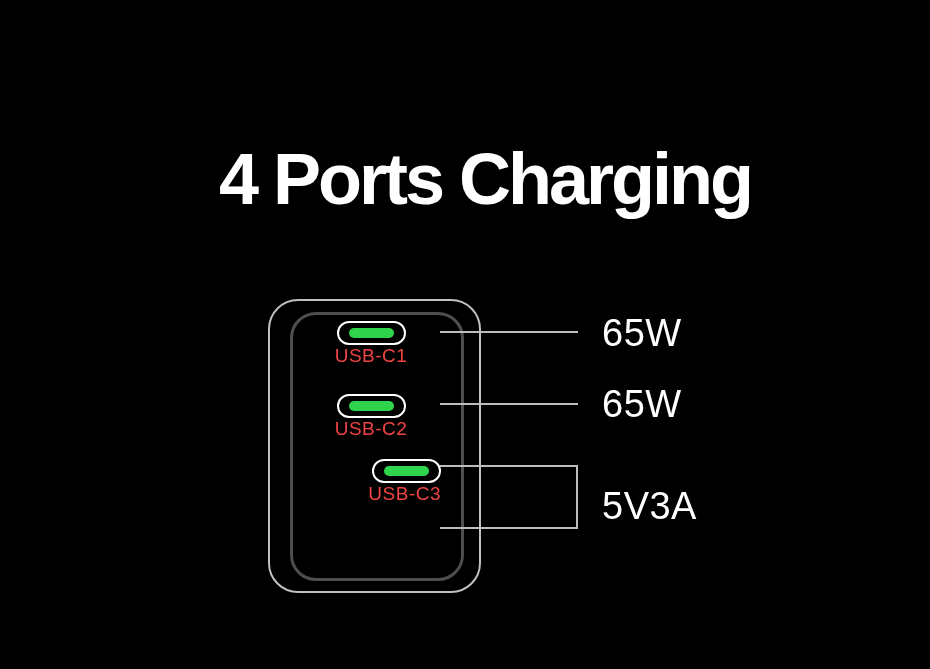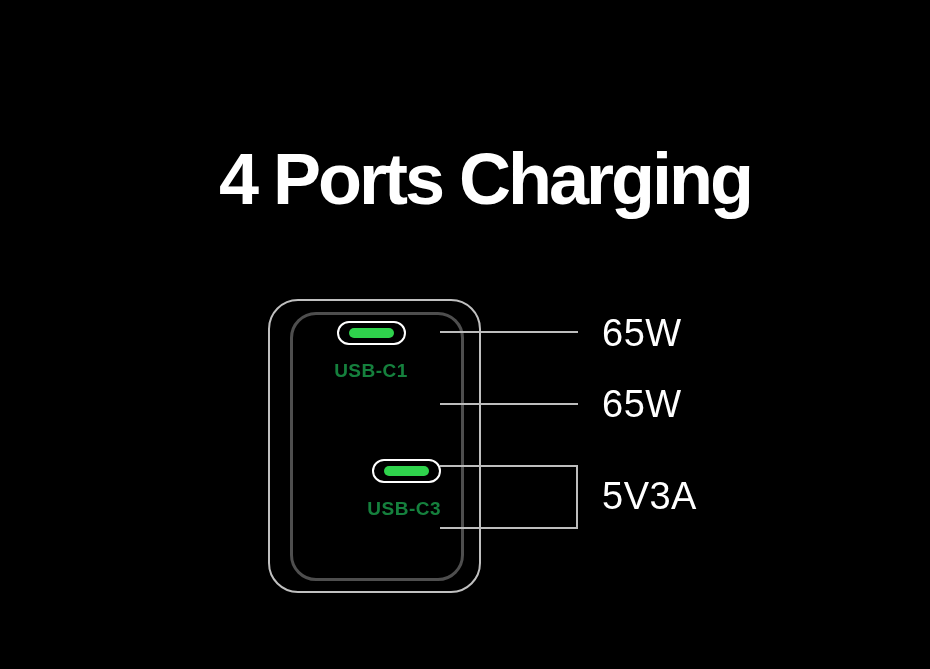--- a/index.html
+++ b/index.html
@@ -83,26 +83,26 @@
 
   .port-pin {
     width: 45px;
     height: 10px;
     background: #2fd34c;
   }
   .usb-c .port-pin { border-radius: 5px; }
   .usb-a .port-pin { border-radius: 2px; width: 44px; }
 
   .port-label {
-    margin-top: 15px;
+    margin-top: 0;
     font-size: 19px;
     line-height: 21px;
-    font-weight: 700;
+    font-weight: 400;
     letter-spacing: 0.5px;
-    color: #15803d;
+    color: #ef4444;
     text-align: center;
     white-space: nowrap;
   }
 
   
   .callout-line {
     position: absolute;
     left: 440px;
     width: 138px;
     height: 2px;
@@ -128,39 +128,45 @@
     left: 602px;
     color: #ffffff;
     font-size: 38px;
     line-height: 40px;
     font-weight: 400;
     letter-spacing: 0.5px;
     white-space: nowrap;
   }
   .cv-1 { top: 313px; }
   .cv-2 { top: 384px; }
-  .cv-3 { top: 476px; }
+  .cv-3 { top: 486px; }
 </style>
 </head>
 <body>
 
 <div class="stage">
 
   <h1 class="title">4 Ports Charging</h1>
 
   <div class="charger-outer"></div>
   <div class="charger-inner"></div>
 
   <div class="port-group pg-1 usb-c">
     <div class="port-outline">
       <div class="port-pin"></div>
     </div>
     <div class="port-label">USB-C1</div>
   </div>
 
+  <div class="port-group pg-2 usb-c">
+    <div class="port-outline">
+      <div class="port-pin"></div>
+    </div>
+    <div class="port-label">USB-C2</div>
+  </div>
 
   <div class="port-group pg-3 usb-c">
     <div class="port-outline">
       <div class="port-pin"></div>
     </div>
     <div class="port-label">USB-C3</div>
   </div>
 
 
   <div class="callout-line cl-1"></div>

